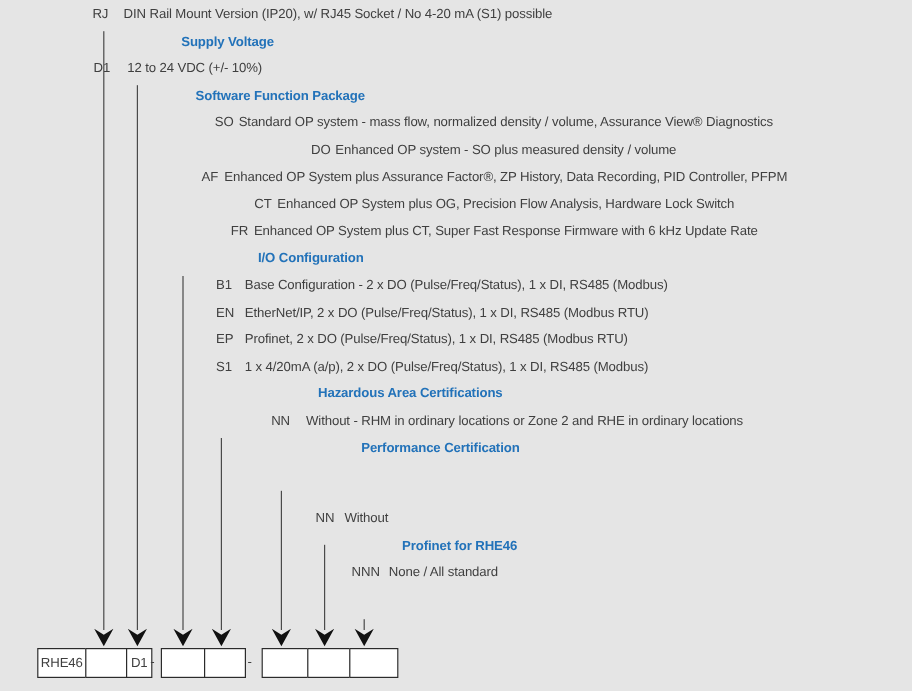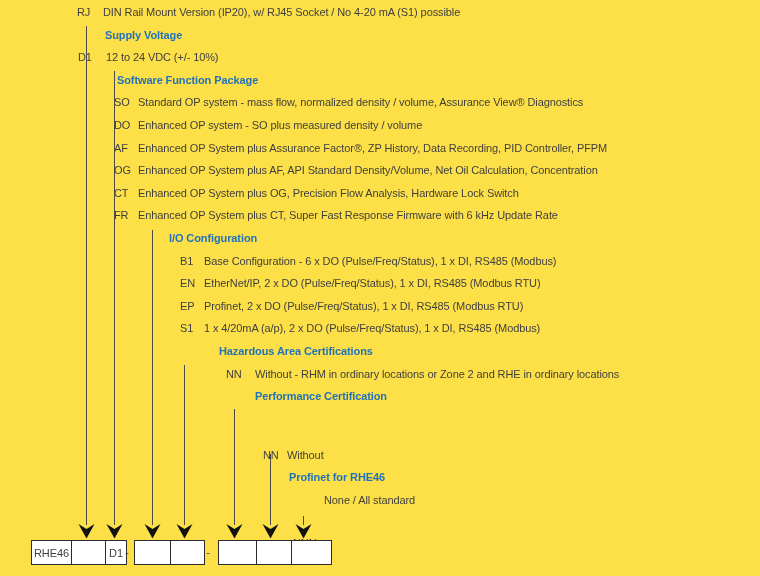--- a/index.html
+++ b/index.html
@@ -4,41 +4,41 @@
 <style>
   :root{
     --header-blue:#2272B9;
     --text:#3F3F3F;
     --line:#4A4A4A;
     --arrowhead:#111111;
     --box-border:#2B2B2B;
   }
   html,body{margin:0;padding:0;background:#fff;}
   .canvas{
-    position:relative;width:760px;height:576px;background:#fde047;overflow:hidden;
+    position:relative;width:760px;height:576px;background:#e5e5e5;overflow:hidden;
     font-family:"Liberation Sans",sans-serif;color:var(--text);
   }
   .rows{position:absolute;left:0;top:1px;width:760px;}
   .row{height:22.6px;line-height:22.6px;white-space:nowrap;font-size:11px;letter-spacing:-0.1px;}
   .row .code{display:inline-block;vertical-align:top;}
-  .row.hdr{font-weight:bold;color:var(--header-blue);}
+  .row.hdr{font-weight:bold;color:var(--header-blue);margin-left:46px;}
   
   .L0  {padding-left:77px;}  .L0 .code{width:26px;}
   .L1h {padding-left:105px;}
   .L1  {padding-left:78px;} .L1 .code{width:28px;}
   .L2h {padding-left:117px;}
-  .L2  {padding-left:114px;} .L2 .code{width:24px;}
+  .L2  {padding-left:59px;text-align:center;} .L2 .code{width:24px;}
   .L3h {padding-left:169px;}
   .L3  {padding-left:180px;} .L3 .code{width:24px;}
   .L4h {padding-left:219px;}
   .L4  {padding-left:226px;} .L4 .code{width:29px;}
   .L5h {padding-left:255px;}
   .L5  {padding-left:263px;margin-top:36px;} .L5 .code{width:24px;}
   .L6h {padding-left:289px;}
-  .L6  {padding-left:293px;} .L6 .code{width:31px;margin-top:43px;}
+  .L6  {padding-left:293px;} .L6 .code{width:31px;}
   
   .connector{position:absolute;width:17px;display:flex;flex-direction:column;align-items:center;}
   .connector .vline{width:1px;flex:1 1 auto;background:var(--line);}
   .connector svg{flex:0 0 auto;display:block;margin-top:-1px;}
   .connector svg path{fill:var(--arrowhead);}
   
   .grp{position:absolute;top:540px;height:25px;display:flex;}
   .cell{
     box-sizing:border-box;border:1px solid var(--box-border);margin-left:-1px;
     display:flex;align-items:center;justify-content:center;
@@ -68,33 +68,30 @@
     <div class="row L2">
       <span class="code">SO</span><span class="desc">Standard OP system - mass flow, normalized density / volume, Assurance View® Diagnostics</span>
     </div>
     <div class="row L2">
       <span class="code">DO</span><span class="desc">Enhanced OP system - SO plus measured density / volume</span>
     </div>
     <div class="row L2">
       <span class="code">AF</span><span class="desc">Enhanced OP System plus Assurance Factor®, ZP History, Data Recording, PID Controller, PFPM</span>
     </div>
     <div class="row L2">
-      <span class="code">OG</span><span class="desc">Enhanced OP System plus AF, API Standard Density/Volume, Net Oil Calculation, Concentration</span>
-    </div>
-    <div class="row L2">
       <span class="code">CT</span><span class="desc">Enhanced OP System plus OG, Precision Flow Analysis, Hardware Lock Switch</span>
     </div>
     <div class="row L2">
       <span class="code">FR</span><span class="desc">Enhanced OP System plus CT, Super Fast Response Firmware with 6 kHz Update Rate</span>
     </div>
     <div class="row hdr L3h">
       <span>I/O Configuration</span>
     </div>
     <div class="row L3">
-      <span class="code">B1</span><span class="desc">Base Configuration - 6 x DO (Pulse/Freq/Status), 1 x DI, RS485 (Modbus)</span>
+      <span class="code">B1</span><span class="desc">Base Configuration - 2 x DO (Pulse/Freq/Status), 1 x DI, RS485 (Modbus)</span>
     </div>
     <div class="row L3">
       <span class="code">EN</span><span class="desc">EtherNet/IP, 2 x DO (Pulse/Freq/Status), 1 x DI, RS485 (Modbus RTU)</span>
     </div>
     <div class="row L3">
       <span class="code">EP</span><span class="desc">Profinet, 2 x DO (Pulse/Freq/Status), 1 x DI, RS485 (Modbus RTU)</span>
     </div>
     <div class="row L3">
       <span class="code">S1</span><span class="desc">1 x 4/20mA (a/p), 2 x DO (Pulse/Freq/Status), 1 x DI, RS485 (Modbus)</span>
     </div>

